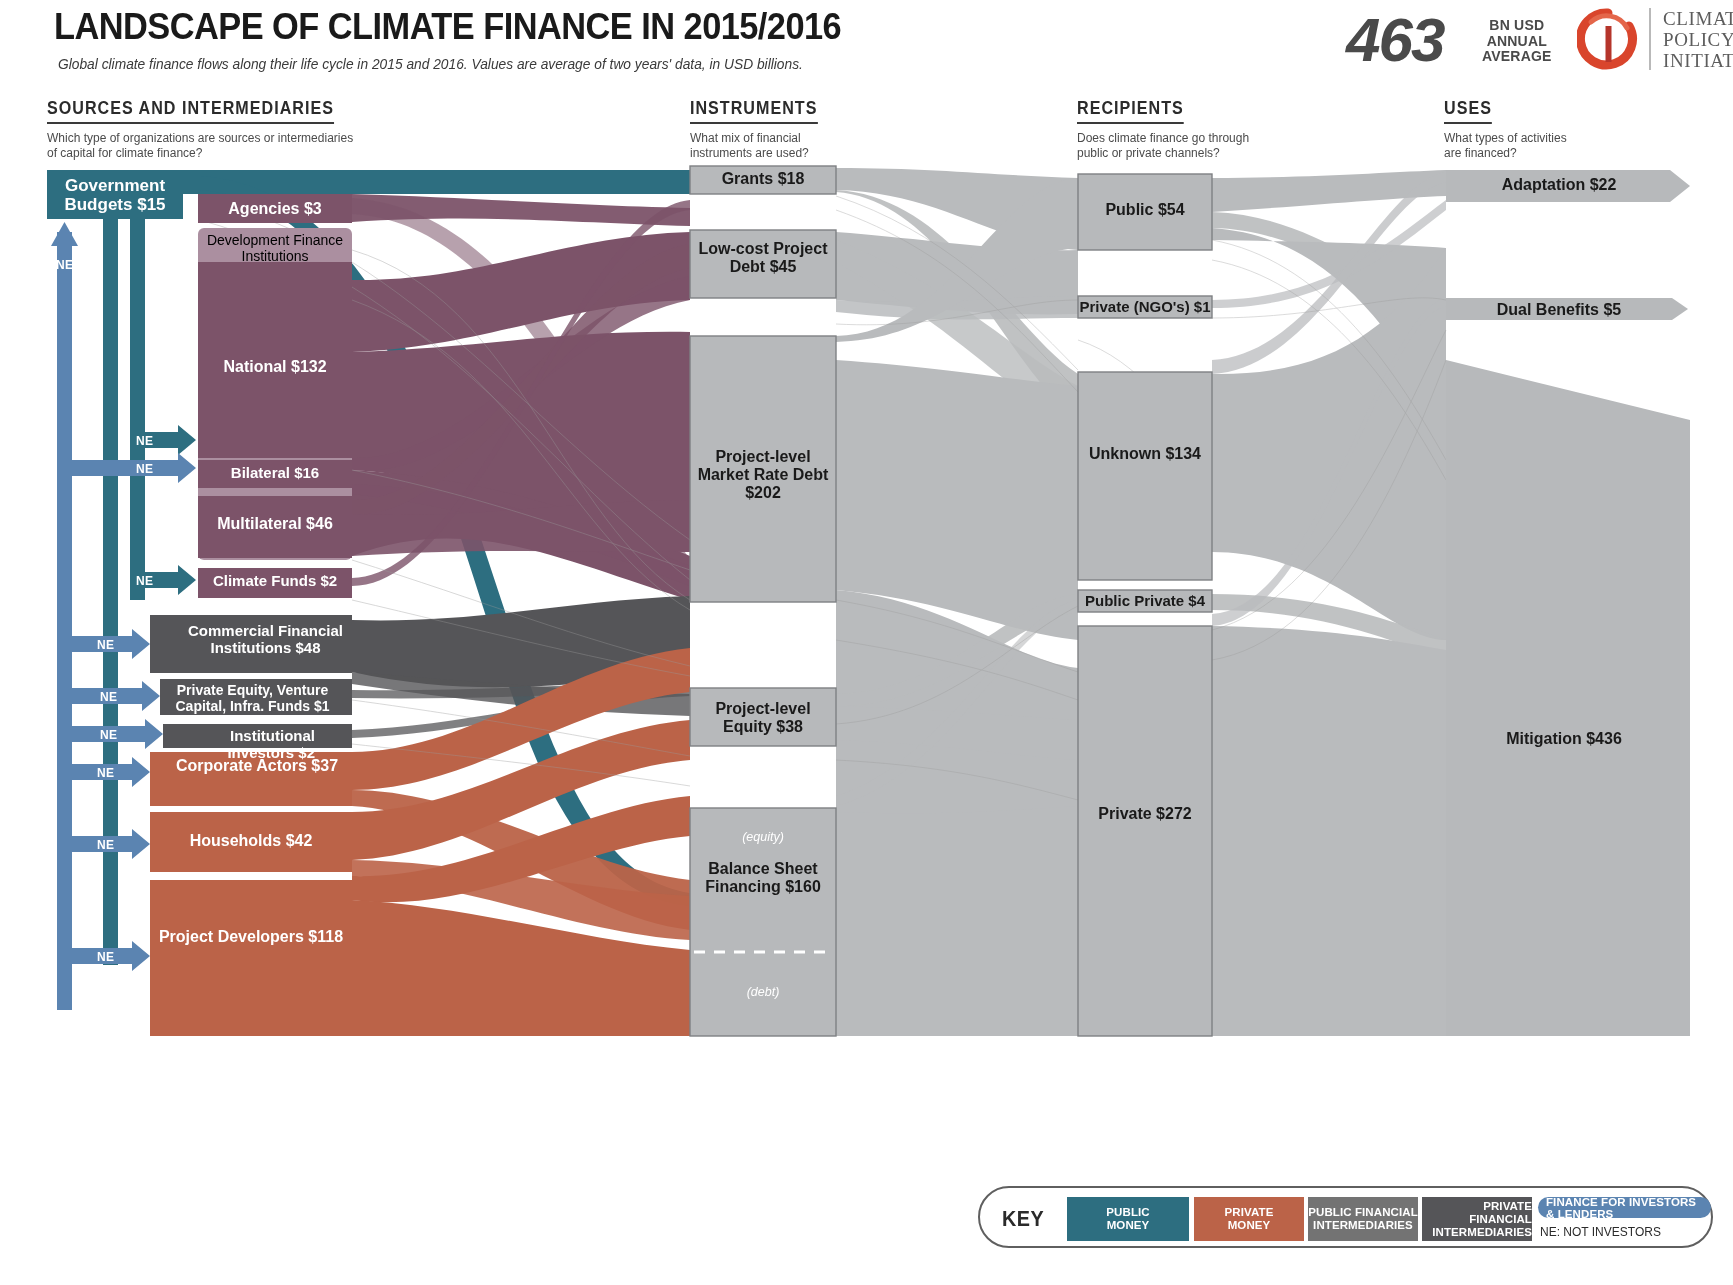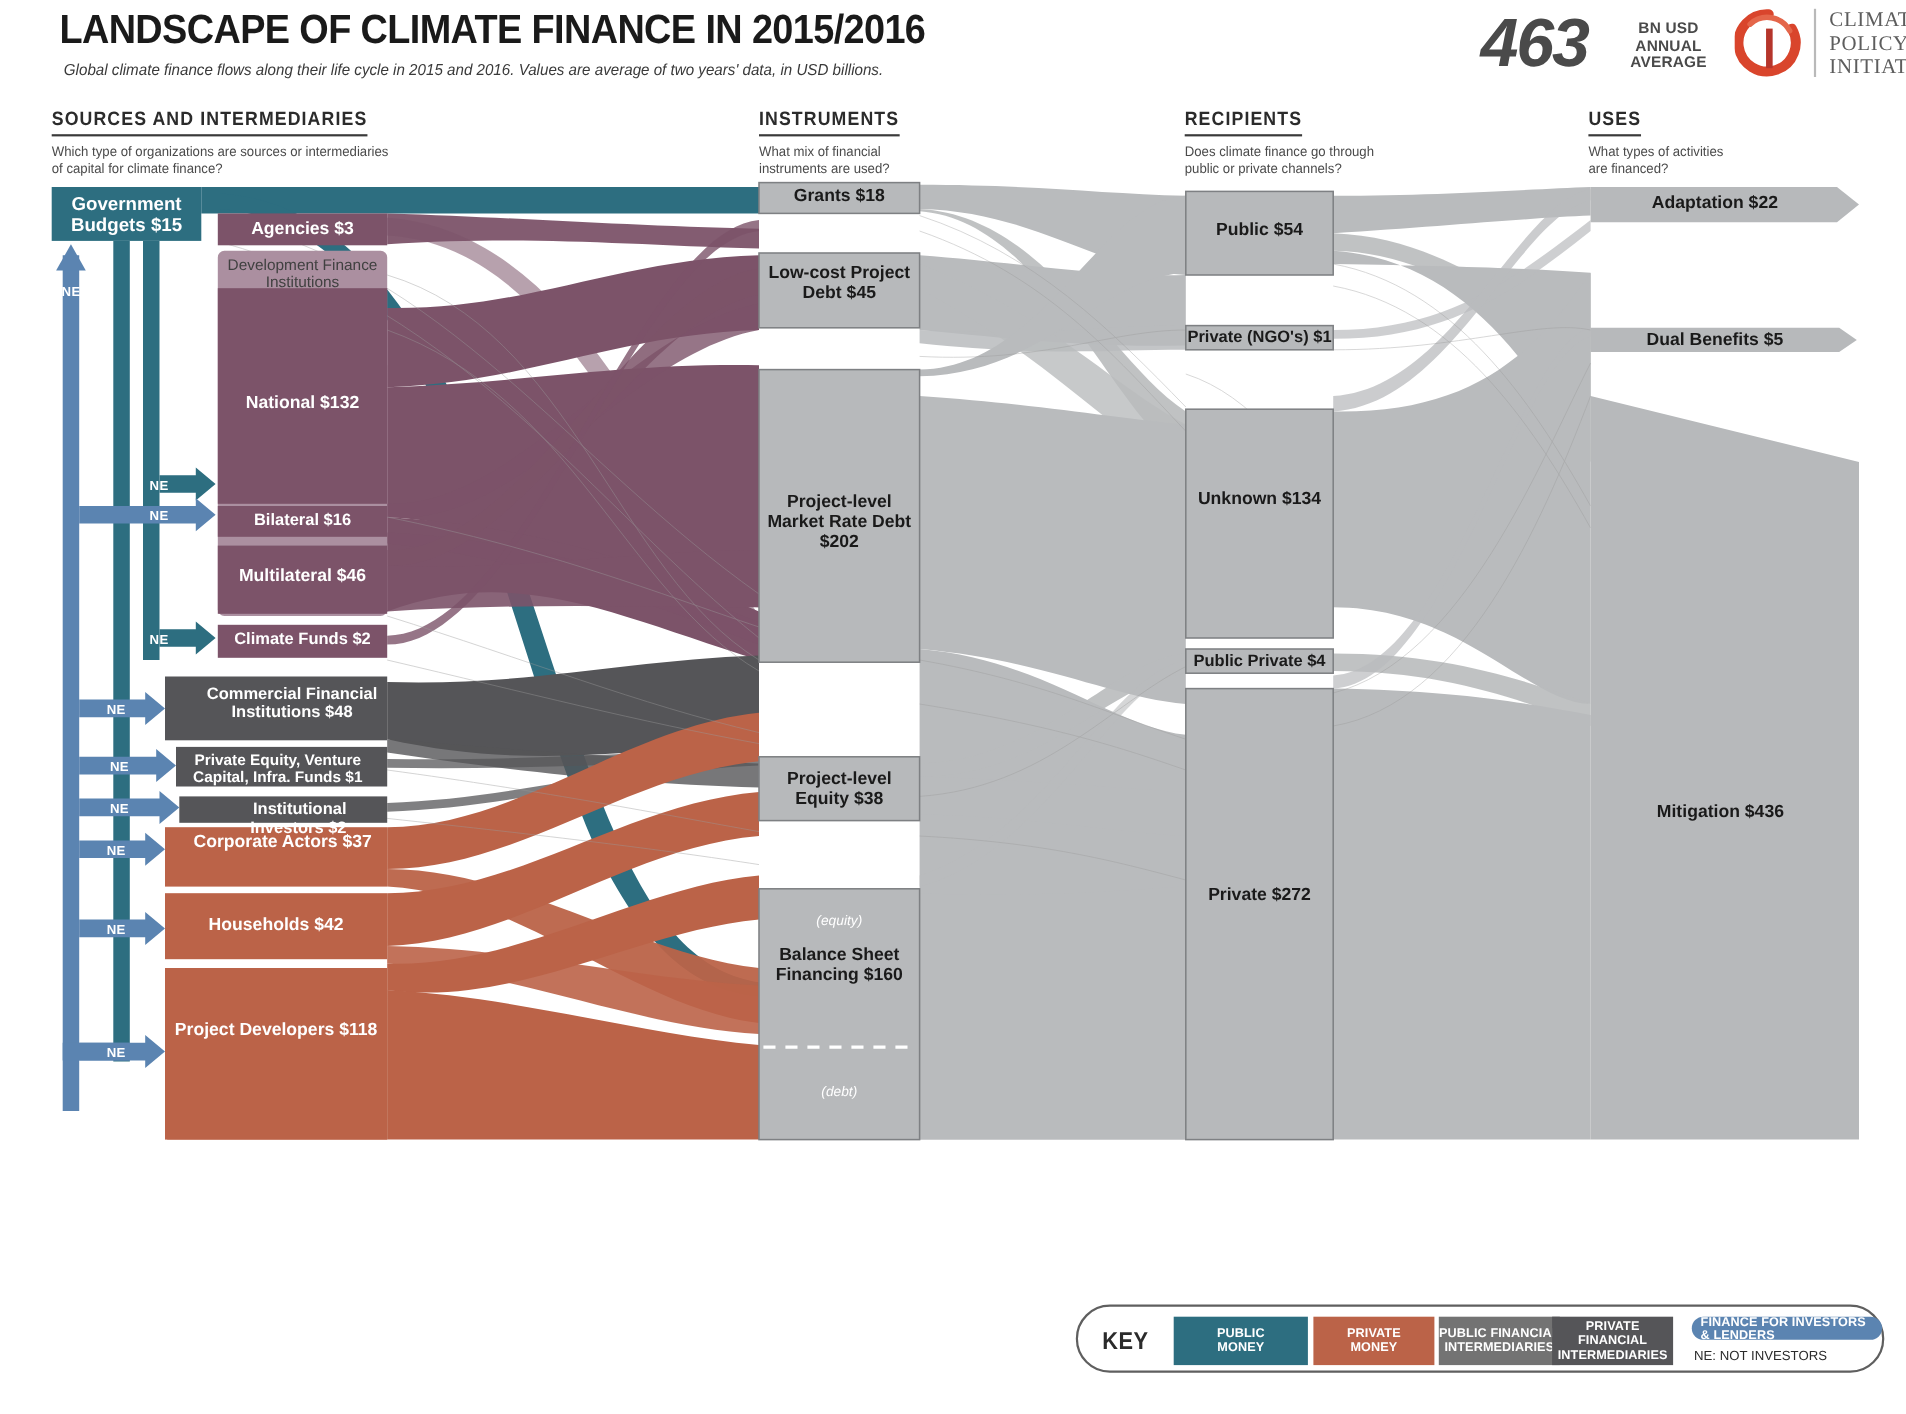--- a/index.html
+++ b/index.html
@@ -344,21 +344,21 @@
     <rect x="1078" y="372" width="134" height="208" fill="#b7b9bb" stroke="#7e8083" stroke-width="1.4"></rect>
     <rect x="1078" y="590" width="134" height="22" fill="#b7b9bb" stroke="#7e8083" stroke-width="1.4"></rect>
     <rect x="1078" y="626" width="134" height="410" fill="#b7b9bb" stroke="#7e8083" stroke-width="1.4"></rect>
   </g>
 </svg>
 
 <div class="nlabel w" style="left:47px;  top:176px; width:136px; font-size:17px;">Government Budgets $15</div>
 
 <div class="nlabel w" style="left:198px; top:200px; width:154px; font-size:16px;">Agencies $3</div>
 
-<div class="nlabel g" style="left:198px; top:233px; width:154px; font-size:14px; color:#404040;">Development Finance Institutions</div>
+<div class="nlabel g" style="left:198px; top:233px; width:154px; font-size:14px; color:#000000;">Development Finance Institutions</div>
 
 <div class="nlabel w" style="left:198px; top:358px; width:154px; font-size:16px;">National $132</div>
 
 <div class="nlabel w" style="left:198px; top:465px; width:154px; font-size:15px;">Bilateral $16</div>
 
 <div class="nlabel w" style="left:198px; top:515px; width:154px; font-size:16px;">Multilateral $46</div>
 
 <div class="nlabel w" style="left:198px; top:573px; width:154px; font-size:15px;">Climate Funds $2</div>
 
 <div class="nlabel w" style="left:150px; top:623px; width:202px; font-size:15px;padding-left:29px;">Commercial Financial Institutions $48</div>
@@ -419,21 +419,21 @@
     </div>
   </div>
 
   <div class="kbox" style="left:328px; width:110px; background:#737373;">
     <div>
       <div>PUBLIC FINANCIAL</div>
       <div>INTERMEDIARIES</div>
     </div>
   </div>
 
-  <div class="kbox" style="left:431px; width:110px; background:#555558;">
+  <div class="kbox" style="left:442px; width:110px; background:#555558;text-align:right;">
     <div>
       <div>PRIVATE FINANCIAL</div>
       <div>INTERMEDIARIES</div>
     </div>
   </div>
 
   <div id="kpill" style="left:558px; background:#5b84b1;">FINANCE FOR INVESTORS &amp; LENDERS</div>
   <div id="kne" style="left:560px; top:37px;">NE: NOT INVESTORS</div>
 </div>
 

